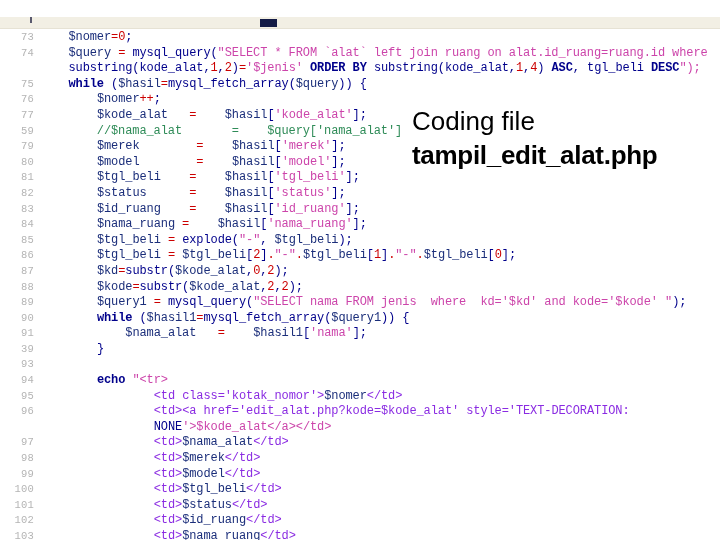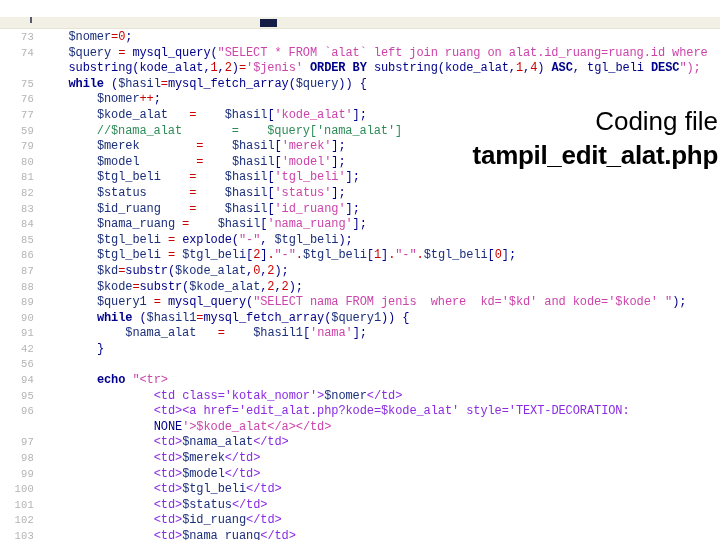--- a/index.html
+++ b/index.html
@@ -104,21 +104,21 @@
   .c-punct { color: #00008b; }
   .c-num   { color: #cc0000; }
   .c-op    { color: #cc0000; }
 
   
   #caption {
     position: absolute;
     left: 412px;
     top: 96px;
     width: 306px;
-    text-align: right;
+    text-align: left;
     color: #000000;
     font-family: "Liberation Sans", sans-serif;
     font-size: 26px;
     line-height: 34px;
     font-weight: 400;
     background: transparent;
   }
   #caption .cap-line { display: block; white-space: nowrap; }
   #caption .cap-line.l2 { letter-spacing: -0.3px; font-weight: bold; }
 
@@ -156,22 +156,22 @@
       <div class="code-row"><span class="lineno">82</span><span class="codetext"><span class="c-punct"> </span><span class="c-punct"> </span><span class="c-punct"> </span><span class="c-punct"> </span><span class="c-punct"> </span><span class="c-punct"> </span><span class="c-punct"> </span><span class="c-punct"> </span><span class="c-var">$status</span><span class="c-punct"> </span><span class="c-punct"> </span><span class="c-punct"> </span><span class="c-punct"> </span><span class="c-punct"> </span><span class="c-punct"> </span><span class="c-op">=</span><span class="c-punct"> </span><span class="c-punct"> </span><span class="c-punct"> </span><span class="c-punct"> </span><span class="c-var">$hasil</span><span class="c-punct">[</span><span class="c-str">'status'</span><span class="c-punct">]</span><span class="c-punct">;</span></span></div>
       <div class="code-row"><span class="lineno">83</span><span class="codetext"><span class="c-punct"> </span><span class="c-punct"> </span><span class="c-punct"> </span><span class="c-punct"> </span><span class="c-punct"> </span><span class="c-punct"> </span><span class="c-punct"> </span><span class="c-punct"> </span><span class="c-var">$id_ruang</span><span class="c-punct"> </span><span class="c-punct"> </span><span class="c-punct"> </span><span class="c-punct"> </span><span class="c-op">=</span><span class="c-punct"> </span><span class="c-punct"> </span><span class="c-punct"> </span><span class="c-punct"> </span><span class="c-var">$hasil</span><span class="c-punct">[</span><span class="c-str">'id_ruang'</span><span class="c-punct">]</span><span class="c-punct">;</span></span></div>
       <div class="code-row"><span class="lineno">84</span><span class="codetext"><span class="c-punct"> </span><span class="c-punct"> </span><span class="c-punct"> </span><span class="c-punct"> </span><span class="c-punct"> </span><span class="c-punct"> </span><span class="c-punct"> </span><span class="c-punct"> </span><span class="c-var">$nama_ruang</span><span class="c-punct"> </span><span class="c-op">=</span><span class="c-punct"> </span><span class="c-punct"> </span><span class="c-punct"> </span><span class="c-punct"> </span><span class="c-var">$hasil</span><span class="c-punct">[</span><span class="c-str">'nama_ruang'</span><span class="c-punct">]</span><span class="c-punct">;</span></span></div>
       <div class="code-row"><span class="lineno">85</span><span class="codetext"><span class="c-punct"> </span><span class="c-punct"> </span><span class="c-punct"> </span><span class="c-punct"> </span><span class="c-punct"> </span><span class="c-punct"> </span><span class="c-punct"> </span><span class="c-punct"> </span><span class="c-var">$tgl_beli</span><span class="c-punct"> </span><span class="c-op">=</span><span class="c-punct"> </span><span class="c-plain">explode</span><span class="c-punct">(</span><span class="c-str">"-"</span><span class="c-punct">,</span><span class="c-punct"> </span><span class="c-var">$tgl_beli</span><span class="c-punct">)</span><span class="c-punct">;</span></span></div>
       <div class="code-row"><span class="lineno">86</span><span class="codetext"><span class="c-punct"> </span><span class="c-punct"> </span><span class="c-punct"> </span><span class="c-punct"> </span><span class="c-punct"> </span><span class="c-punct"> </span><span class="c-punct"> </span><span class="c-punct"> </span><span class="c-var">$tgl_beli</span><span class="c-punct"> </span><span class="c-op">=</span><span class="c-punct"> </span><span class="c-var">$tgl_beli</span><span class="c-punct">[</span><span class="c-num">2</span><span class="c-punct">]</span><span class="c-op">.</span><span class="c-str">"-"</span><span class="c-op">.</span><span class="c-var">$tgl_beli</span><span class="c-punct">[</span><span class="c-num">1</span><span class="c-punct">]</span><span class="c-op">.</span><span class="c-str">"-"</span><span class="c-op">.</span><span class="c-var">$tgl_beli</span><span class="c-punct">[</span><span class="c-num">0</span><span class="c-punct">]</span><span class="c-punct">;</span></span></div>
       <div class="code-row"><span class="lineno">87</span><span class="codetext"><span class="c-punct"> </span><span class="c-punct"> </span><span class="c-punct"> </span><span class="c-punct"> </span><span class="c-punct"> </span><span class="c-punct"> </span><span class="c-punct"> </span><span class="c-punct"> </span><span class="c-var">$kd</span><span class="c-op">=</span><span class="c-plain">substr</span><span class="c-punct">(</span><span class="c-var">$kode_alat</span><span class="c-punct">,</span><span class="c-num">0</span><span class="c-punct">,</span><span class="c-num">2</span><span class="c-punct">)</span><span class="c-punct">;</span></span></div>
       <div class="code-row"><span class="lineno">88</span><span class="codetext"><span class="c-punct"> </span><span class="c-punct"> </span><span class="c-punct"> </span><span class="c-punct"> </span><span class="c-punct"> </span><span class="c-punct"> </span><span class="c-punct"> </span><span class="c-punct"> </span><span class="c-var">$kode</span><span class="c-op">=</span><span class="c-plain">substr</span><span class="c-punct">(</span><span class="c-var">$kode_alat</span><span class="c-punct">,</span><span class="c-num">2</span><span class="c-punct">,</span><span class="c-num">2</span><span class="c-punct">)</span><span class="c-punct">;</span></span></div>
       <div class="code-row"><span class="lineno">89</span><span class="codetext"><span class="c-punct"> </span><span class="c-punct"> </span><span class="c-punct"> </span><span class="c-punct"> </span><span class="c-punct"> </span><span class="c-punct"> </span><span class="c-punct"> </span><span class="c-punct"> </span><span class="c-var">$query1</span><span class="c-punct"> </span><span class="c-op">=</span><span class="c-punct"> </span><span class="c-plain">mysql_query</span><span class="c-punct">(</span><span class="c-str">"SELECT nama FROM jenis  where  kd='$kd' and kode='$kode' "</span><span class="c-punct">)</span><span class="c-punct">;</span></span></div>
       <div class="code-row"><span class="lineno">90</span><span class="codetext"><span class="c-punct"> </span><span class="c-punct"> </span><span class="c-punct"> </span><span class="c-punct"> </span><span class="c-punct"> </span><span class="c-punct"> </span><span class="c-punct"> </span><span class="c-punct"> </span><span class="c-key">while</span><span class="c-punct"> </span><span class="c-punct">(</span><span class="c-var">$hasil1</span><span class="c-op">=</span><span class="c-plain">mysql_fetch_array</span><span class="c-punct">(</span><span class="c-var">$query1</span><span class="c-punct">)</span><span class="c-punct">)</span><span class="c-punct"> </span><span class="c-punct">{</span></span></div>
       <div class="code-row"><span class="lineno">91</span><span class="codetext"><span class="c-punct"> </span><span class="c-punct"> </span><span class="c-punct"> </span><span class="c-punct"> </span><span class="c-punct"> </span><span class="c-punct"> </span><span class="c-punct"> </span><span class="c-punct"> </span><span class="c-punct"> </span><span class="c-punct"> </span><span class="c-punct"> </span><span class="c-punct"> </span><span class="c-var">$nama_alat</span><span class="c-punct"> </span><span class="c-punct"> </span><span class="c-punct"> </span><span class="c-op">=</span><span class="c-punct"> </span><span class="c-punct"> </span><span class="c-punct"> </span><span class="c-punct"> </span><span class="c-var">$hasil1</span><span class="c-punct">[</span><span class="c-str">'nama'</span><span class="c-punct">]</span><span class="c-punct">;</span></span></div>
-      <div class="code-row"><span class="lineno">42</span><span class="codetext"><span class="c-punct"> </span><span class="c-punct"> </span><span class="c-punct"> </span><span class="c-punct"> </span><span class="c-punct"> </span><span class="c-punct"> </span><span class="c-punct"> </span><span class="c-punct"> </span><span class="c-punct">}</span></span></div>
-      <div class="code-row blank"><span class="lineno">56</span><span class="codetext"></span></div>
+      <div class="code-row"><span class="lineno">39</span><span class="codetext"><span class="c-punct"> </span><span class="c-punct"> </span><span class="c-punct"> </span><span class="c-punct"> </span><span class="c-punct"> </span><span class="c-punct"> </span><span class="c-punct"> </span><span class="c-punct"> </span><span class="c-punct">}</span></span></div>
+      <div class="code-row blank"><span class="lineno">93</span><span class="codetext"></span></div>
       <div class="code-row"><span class="lineno">94</span><span class="codetext"><span class="c-punct"> </span><span class="c-punct"> </span><span class="c-punct"> </span><span class="c-punct"> </span><span class="c-punct"> </span><span class="c-punct"> </span><span class="c-punct"> </span><span class="c-punct"> </span><span class="c-key">echo</span><span class="c-punct"> </span><span class="c-str">"&lt;tr&gt;</span></span></div>
       <div class="code-row"><span class="lineno">95</span><span class="codetext"><span class="c-punct"> </span><span class="c-punct"> </span><span class="c-punct"> </span><span class="c-punct"> </span><span class="c-punct"> </span><span class="c-punct"> </span><span class="c-punct"> </span><span class="c-punct"> </span><span class="c-punct"> </span><span class="c-punct"> </span><span class="c-punct"> </span><span class="c-punct"> </span><span class="c-punct"> </span><span class="c-punct"> </span><span class="c-punct"> </span><span class="c-punct"> </span><span class="c-html">&lt;td class='kotak_nomor'&gt;</span><span class="c-var">$nomer</span><span class="c-html">&lt;/td&gt;</span></span></div>
       <div class="code-row"><span class="lineno">96</span><span class="codetext"><span class="c-punct"> </span><span class="c-punct"> </span><span class="c-punct"> </span><span class="c-punct"> </span><span class="c-punct"> </span><span class="c-punct"> </span><span class="c-punct"> </span><span class="c-punct"> </span><span class="c-punct"> </span><span class="c-punct"> </span><span class="c-punct"> </span><span class="c-punct"> </span><span class="c-punct"> </span><span class="c-punct"> </span><span class="c-punct"> </span><span class="c-punct"> </span><span class="c-html">&lt;td&gt;</span><span class="c-html">&lt;a href='edit_alat.php?kode=$kode_alat' style='TEXT-DECORATION:</span></span></div>
       <div class="code-row"><span class="lineno"></span><span class="codetext"><span class="c-punct"> </span><span class="c-punct"> </span><span class="c-punct"> </span><span class="c-punct"> </span><span class="c-punct"> </span><span class="c-punct"> </span><span class="c-punct"> </span><span class="c-punct"> </span><span class="c-punct"> </span><span class="c-punct"> </span><span class="c-punct"> </span><span class="c-punct"> </span><span class="c-punct"> </span><span class="c-punct"> </span><span class="c-punct"> </span><span class="c-punct"> </span><span class="c-plain">NONE</span><span class="c-str">'&gt;$kode_alat&lt;/a&gt;&lt;/td&gt;</span></span></div>
       <div class="code-row"><span class="lineno">97</span><span class="codetext"><span class="c-punct"> </span><span class="c-punct"> </span><span class="c-punct"> </span><span class="c-punct"> </span><span class="c-punct"> </span><span class="c-punct"> </span><span class="c-punct"> </span><span class="c-punct"> </span><span class="c-punct"> </span><span class="c-punct"> </span><span class="c-punct"> </span><span class="c-punct"> </span><span class="c-punct"> </span><span class="c-punct"> </span><span class="c-punct"> </span><span class="c-punct"> </span><span class="c-html">&lt;td&gt;</span><span class="c-var">$nama_alat</span><span class="c-html">&lt;/td&gt;</span></span></div>
       <div class="code-row"><span class="lineno">98</span><span class="codetext"><span class="c-punct"> </span><span class="c-punct"> </span><span class="c-punct"> </span><span class="c-punct"> </span><span class="c-punct"> </span><span class="c-punct"> </span><span class="c-punct"> </span><span class="c-punct"> </span><span class="c-punct"> </span><span class="c-punct"> </span><span class="c-punct"> </span><span class="c-punct"> </span><span class="c-punct"> </span><span class="c-punct"> </span><span class="c-punct"> </span><span class="c-punct"> </span><span class="c-html">&lt;td&gt;</span><span class="c-var">$merek</span><span class="c-html">&lt;/td&gt;</span></span></div>
       <div class="code-row"><span class="lineno">99</span><span class="codetext"><span class="c-punct"> </span><span class="c-punct"> </span><span class="c-punct"> </span><span class="c-punct"> </span><span class="c-punct"> </span><span class="c-punct"> </span><span class="c-punct"> </span><span class="c-punct"> </span><span class="c-punct"> </span><span class="c-punct"> </span><span class="c-punct"> </span><span class="c-punct"> </span><span class="c-punct"> </span><span class="c-punct"> </span><span class="c-punct"> </span><span class="c-punct"> </span><span class="c-html">&lt;td&gt;</span><span class="c-var">$model</span><span class="c-html">&lt;/td&gt;</span></span></div>
       <div class="code-row"><span class="lineno">100</span><span class="codetext"><span class="c-punct"> </span><span class="c-punct"> </span><span class="c-punct"> </span><span class="c-punct"> </span><span class="c-punct"> </span><span class="c-punct"> </span><span class="c-punct"> </span><span class="c-punct"> </span><span class="c-punct"> </span><span class="c-punct"> </span><span class="c-punct"> </span><span class="c-punct"> </span><span class="c-punct"> </span><span class="c-punct"> </span><span class="c-punct"> </span><span class="c-punct"> </span><span class="c-html">&lt;td&gt;</span><span class="c-var">$tgl_beli</span><span class="c-html">&lt;/td&gt;</span></span></div>
       <div class="code-row"><span class="lineno">101</span><span class="codetext"><span class="c-punct"> </span><span class="c-punct"> </span><span class="c-punct"> </span><span class="c-punct"> </span><span class="c-punct"> </span><span class="c-punct"> </span><span class="c-punct"> </span><span class="c-punct"> </span><span class="c-punct"> </span><span class="c-punct"> </span><span class="c-punct"> </span><span class="c-punct"> </span><span class="c-punct"> </span><span class="c-punct"> </span><span class="c-punct"> </span><span class="c-punct"> </span><span class="c-html">&lt;td&gt;</span><span class="c-var">$status</span><span class="c-html">&lt;/td&gt;</span></span></div>
       <div class="code-row"><span class="lineno">102</span><span class="codetext"><span class="c-punct"> </span><span class="c-punct"> </span><span class="c-punct"> </span><span class="c-punct"> </span><span class="c-punct"> </span><span class="c-punct"> </span><span class="c-punct"> </span><span class="c-punct"> </span><span class="c-punct"> </span><span class="c-punct"> </span><span class="c-punct"> </span><span class="c-punct"> </span><span class="c-punct"> </span><span class="c-punct"> </span><span class="c-punct"> </span><span class="c-punct"> </span><span class="c-html">&lt;td&gt;</span><span class="c-var">$id_ruang</span><span class="c-html">&lt;/td&gt;</span></span></div>

